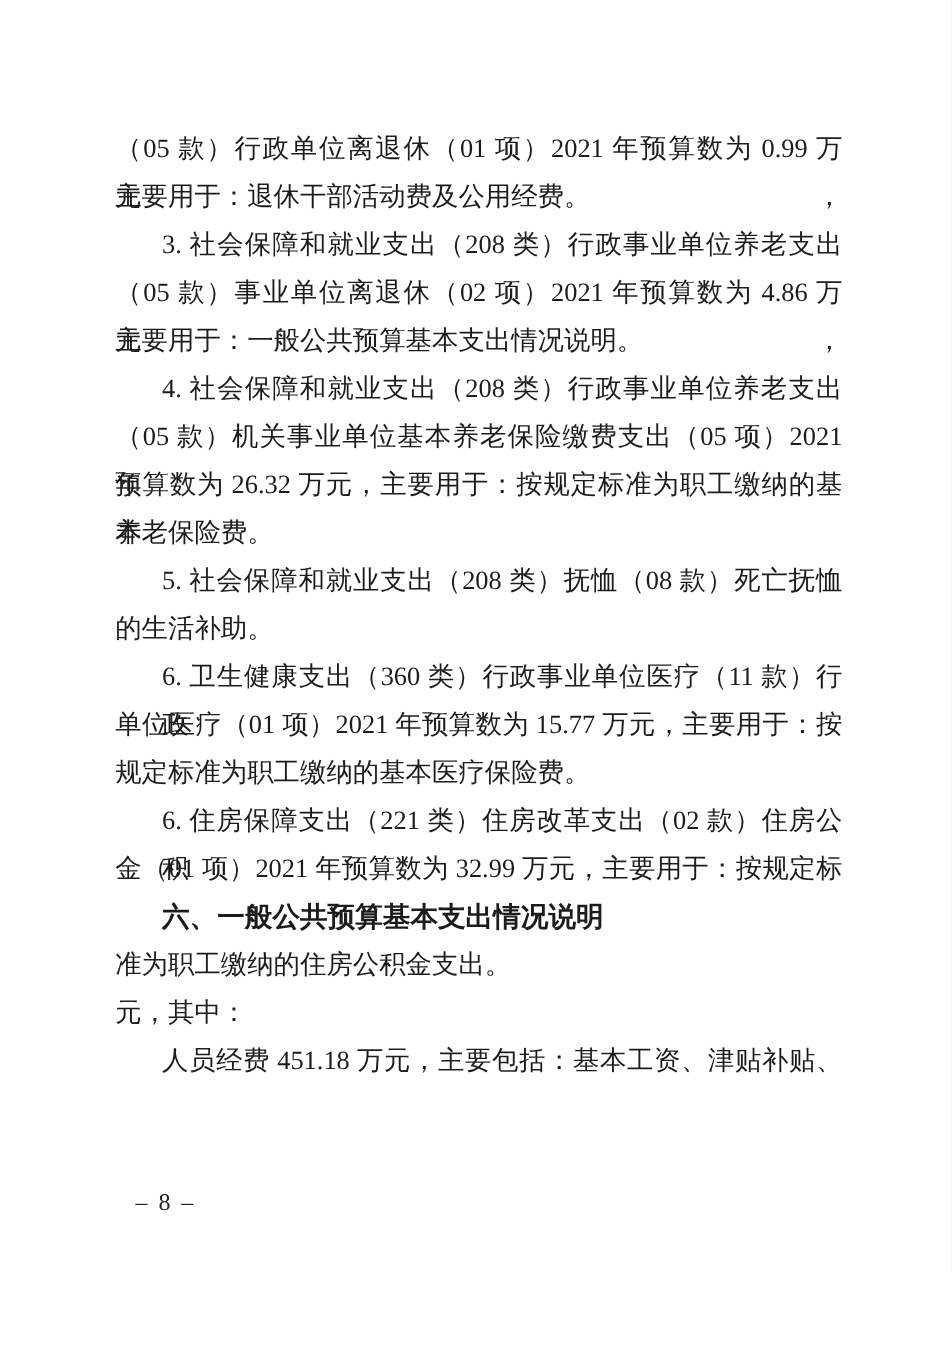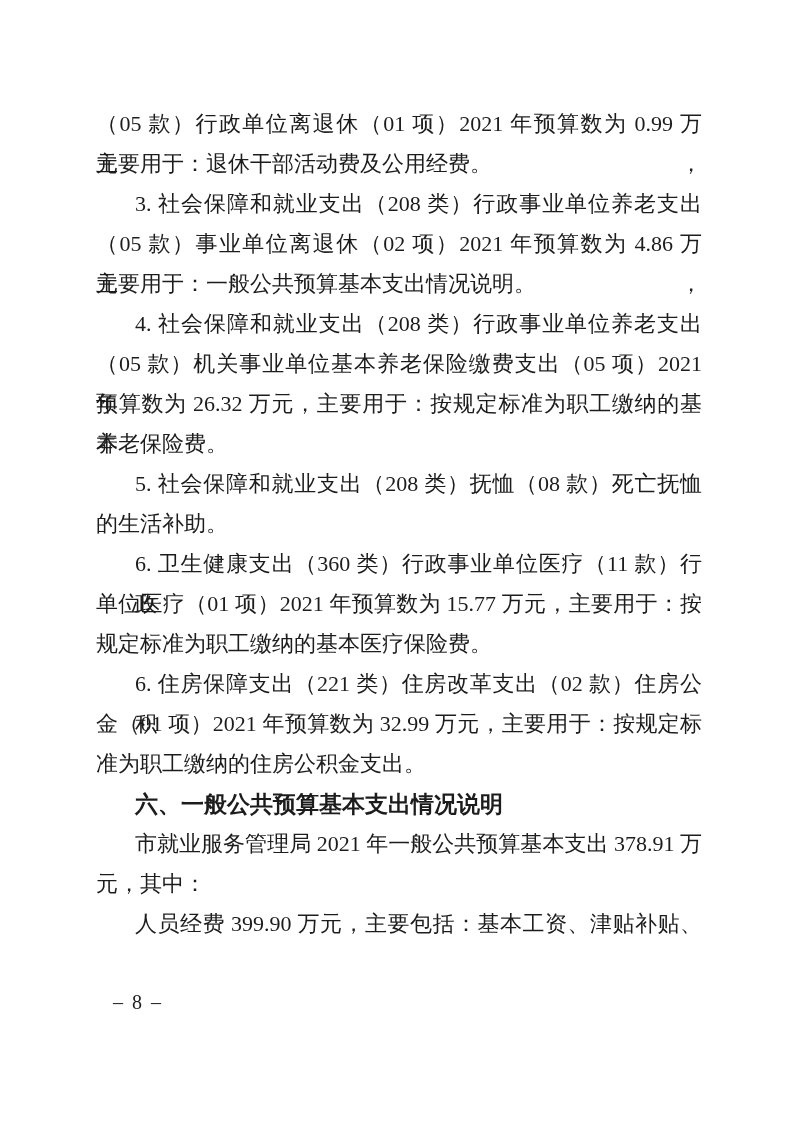--- a/index.html
+++ b/index.html
@@ -60,20 +60,19 @@
     <div class="ln j">（05 款）机关事业单位基本养老保险缴费支出（05 项）2021 年</div>
     <div class="ln j">预算数为 26.32 万元，主要用于：按规定标准为职工缴纳的基本</div>
     <div class="ln end">养老保险费。</div>
     <div class="ln j ind">5. 社会保障和就业支出（208 类）抚恤（08 款）死亡抚恤</div>
     <div class="ln end">的生活补助。</div>
     <div class="ln j ind">6. 卫生健康支出（360 类）行政事业单位医疗（11 款）行政</div>
     <div class="ln j">单位医疗（01 项）2021 年预算数为 15.77 万元，主要用于：按</div>
     <div class="ln end">规定标准为职工缴纳的基本医疗保险费。</div>
     <div class="ln j ind">6. 住房保障支出（221 类）住房改革支出（02 款）住房公积</div>
     <div class="ln j">金（01 项）2021 年预算数为 32.99 万元，主要用于：按规定标</div>
+    <div class="ln head ind">六、一般公共预算基本支出情况说明</div>
     <div class="ln end">准为职工缴纳的住房公积金支出。</div>
-    <div class="ln head ind">六、一般公共预算基本支出情况说明</div>
-    <div class="ln j ind">市就业服务管理局 2021 年一般公共预算基本支出 378.91 万</div>
     <div class="ln end">元，其中：</div>
-    <div class="ln j ind">人员经费 399.90 万元，主要包括：基本工资、津贴补贴、</div>
+    <div class="ln j ind">人员经费 451.18 万元，主要包括：基本工资、津贴补贴、</div>
   </div>
   <div class="footer">– 8 –</div>
 </div>
 
 </body></html>

